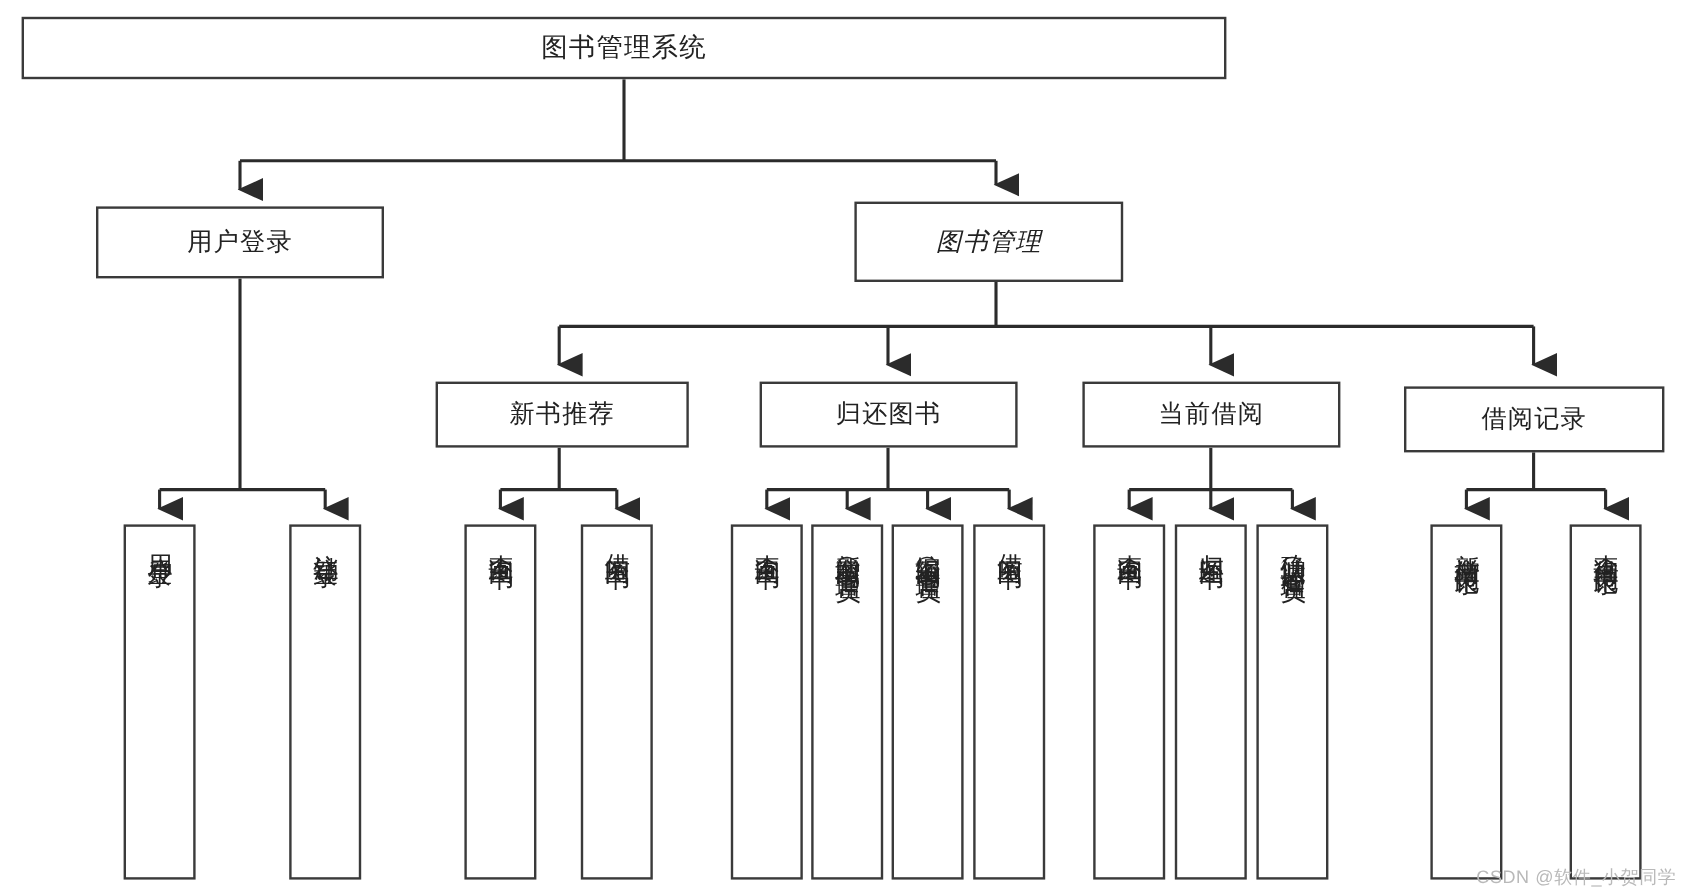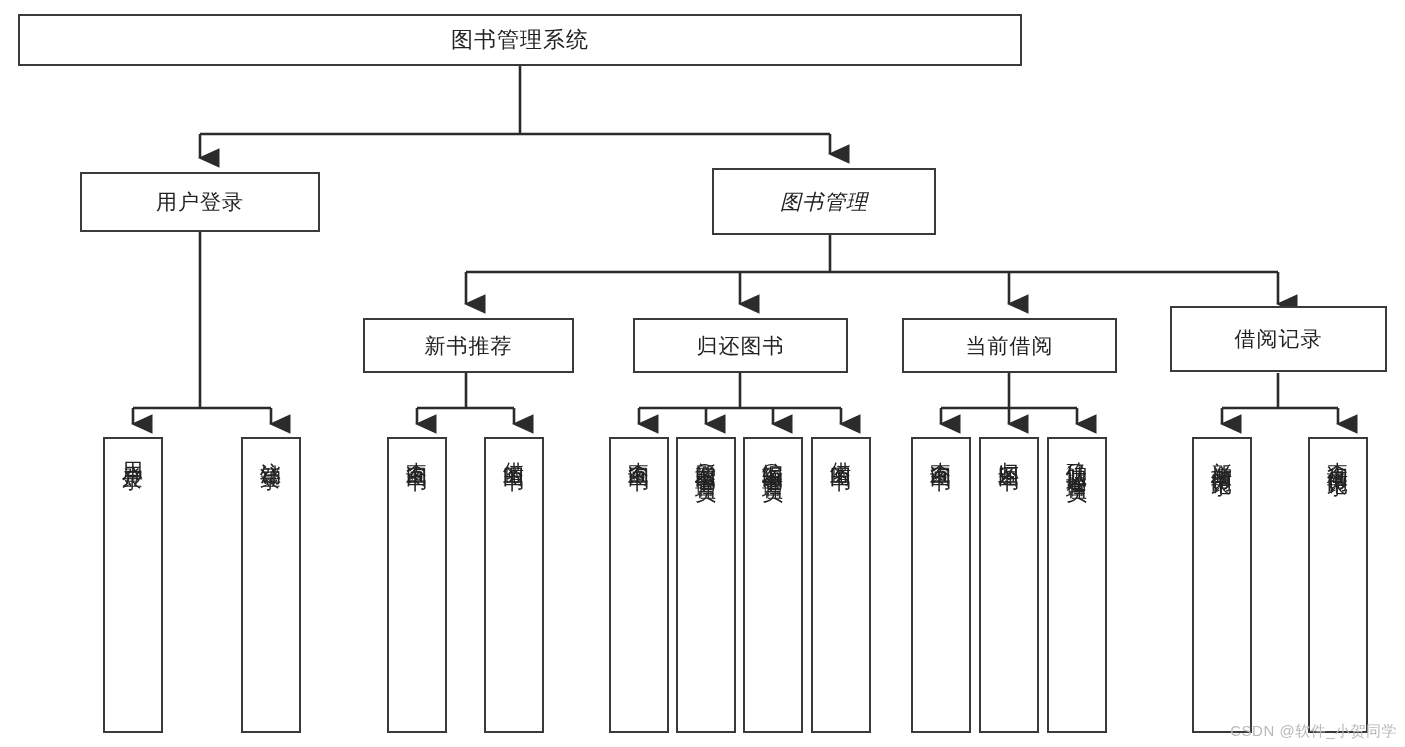--- a/index.html
+++ b/index.html
@@ -130,21 +130,21 @@
 
   <div class="node lvl3" style="left:363px;top:318px;width:211px;height:55px;">
     <span class="lbl">新书推荐</span>
   </div>
   <div class="node lvl3" style="left:633px;top:318px;width:215px;height:55px;">
     <span class="lbl">归还图书</span>
   </div>
   <div class="node lvl3" style="left:902px;top:318px;width:215px;height:55px;">
     <span class="lbl">当前借阅</span>
   </div>
-  <div class="node lvl3" style="left:1170px;top:306px;width:217px;height:66px;">
+  <div class="node lvl3" style="left:1170px;top:322px;width:217px;height:55px;">
     <span class="lbl">借阅记录</span>
   </div>
 
   <div class="node leaf" style="left:103px;top:437px;width:60px;height:296px;">
     <span class="lbl">用户登录</span>
   </div>
   <div class="node leaf" style="left:241px;top:437px;width:60px;height:296px;">
     <span class="lbl">注销登录</span>
   </div>
 

